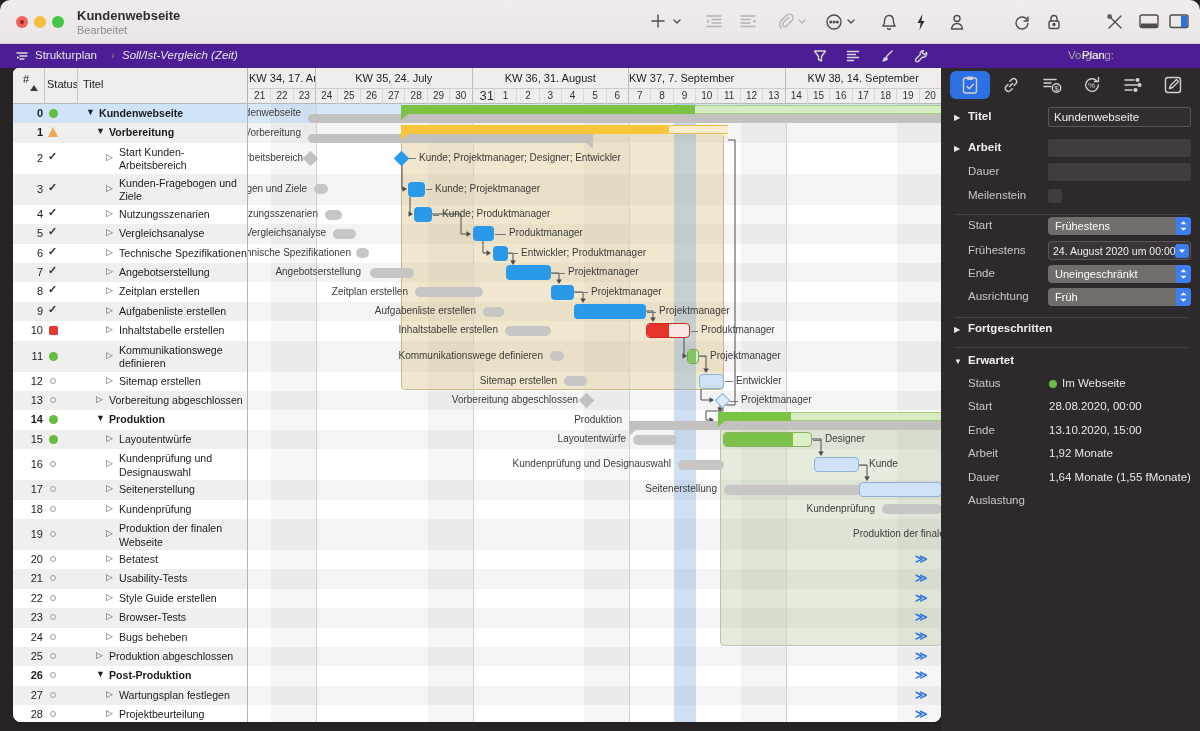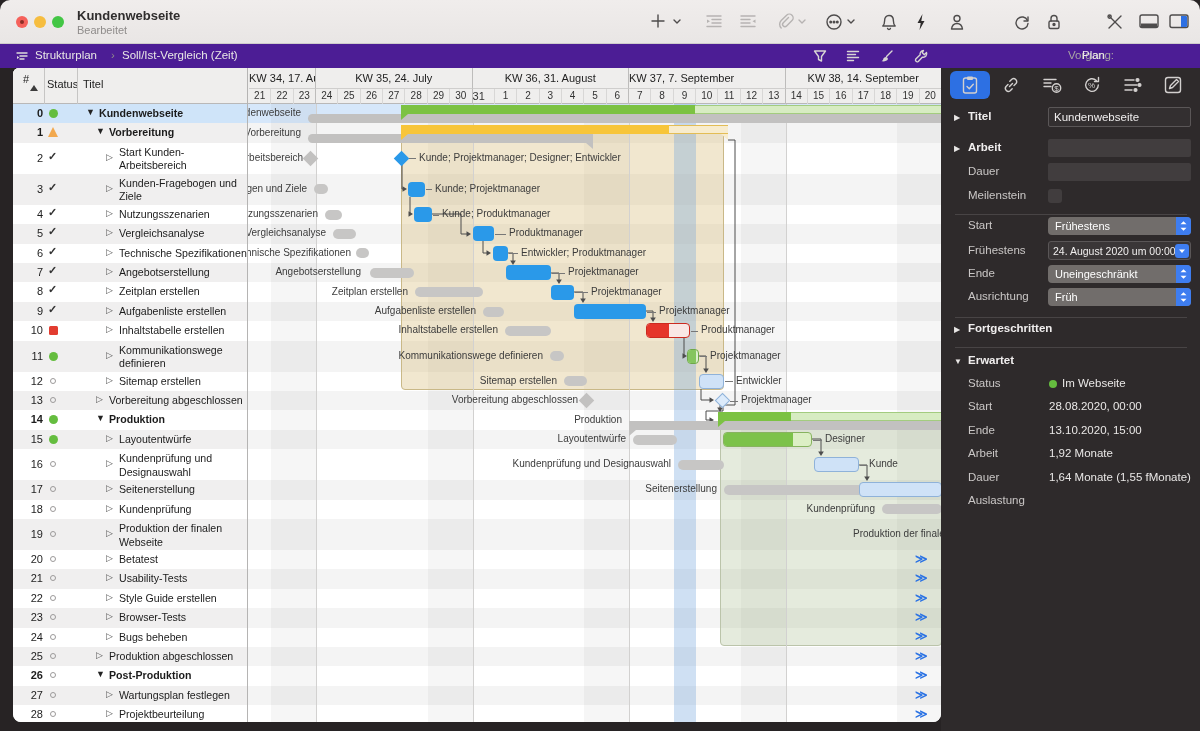--- a/index.html
+++ b/index.html
@@ -111,21 +111,21 @@
           </svg></span>
       </div>
   </div>
   <div class="toolbar">
     <span class="tbd-icon" style="left:14px;" id="crumb-icon"><svg width="16" height="16" viewBox="0 0 16 16" fill="none" stroke="#dddbda" stroke-width="1.4" stroke-linecap="round" stroke-linejoin="round">
           <path d="M3 5h10M6 8h7M6 11h4"></path>
           <path d="M3 8l2.4 1.5L3 11z" fill="#dddbda" stroke="none"></path>
         </svg></span>
     <span class="crumb" style="left:35px;">Strukturplan</span>
     <span class="crumb crumb-sep" style="left:111px;">›</span>
-    <span class="crumb" style="left:122px;">Soll/Ist-Vergleich (Zeit)</span>
+    <span class="crumb" style="left:122px;font-style:italic;">Soll/Ist-Vergleich (Zeit)</span>
     <span id="toolbar-right-icons"><span class="tbd-icon" style="left: 812px;"><svg width="16" height="16" viewBox="0 0 16 16" fill="none" stroke="#d8d5d4" stroke-width="1.4" stroke-linecap="round" stroke-linejoin="round">
             <path d="M2.5 3h11L9.5 8.5V13l-3-1.5V8.5z"></path>
           </svg></span><span class="tbd-icon" style="left: 845px;"><svg width="16" height="16" viewBox="0 0 16 16" fill="none" stroke="#d8d5d4" stroke-width="1.4" stroke-linecap="round" stroke-linejoin="round">
             <path d="M2.5 3.5h11M2.5 6.5h8M2.5 9.5h11M2.5 12.5h6"></path>
           </svg></span><span class="tbd-icon" style="left: 879px;"><svg width="16" height="16" viewBox="0 0 16 16" fill="none" stroke="#d8d5d4" stroke-width="1.4" stroke-linecap="round" stroke-linejoin="round">
             <path d="M13 3L7.5 8.5"></path>
             <path d="M7 9c-1.5 0-2.6.8-3 3l-1.4 1.3C5.8 13.6 8 13 8.8 11.6 9.4 10.5 8.3 9 7 9z" fill="#d8d5d4" stroke="none"></path>
           </svg></span><span class="tbd-icon" style="left: 913px;"><svg width="16" height="16" viewBox="0 0 16 16" fill="none" stroke="#d8d5d4" stroke-width="1.4" stroke-linecap="round" stroke-linejoin="round">
             <path d="M10.5 2.5a3.4 3.4 0 0 0-3.3 4.3L2.8 11a1.8 1.8 0 0 0 2.5 2.5l4.2-4.4a3.4 3.4 0 0 0 4-4.6L11.3 6.7l-2-2z"></path>
           </svg></span></span>
@@ -372,21 +372,21 @@
         <div style="left: 45.7097px; top: 21px; width: 22.3548px; height: 15px; border-right: 1px solid rgb(189, 188, 187); font-size: 10px; color: rgb(51, 51, 51); text-align: center; line-height: 14px; position: absolute;">23</div>
         <div style="left: 68.0645px; top: 0px; width: 156.484px; height: 21px; border-right: 1px solid rgb(189, 188, 187); border-bottom: 1px solid rgb(207, 206, 205); font-size: 11px; color: rgb(29, 29, 29); text-align: center; line-height: 21px; overflow: hidden; white-space: nowrap; position: absolute;">KW 35, 24. July</div>
         <div style="left: 68.0645px; top: 21px; width: 22.3548px; height: 15px; border-right: 1px solid rgb(216, 215, 214); font-size: 10px; color: rgb(51, 51, 51); text-align: center; line-height: 14px; position: absolute;">24</div>
         <div style="left: 90.4194px; top: 21px; width: 22.3548px; height: 15px; border-right: 1px solid rgb(216, 215, 214); font-size: 10px; color: rgb(51, 51, 51); text-align: center; line-height: 14px; position: absolute;">25</div>
         <div style="left: 112.774px; top: 21px; width: 22.3548px; height: 15px; border-right: 1px solid rgb(216, 215, 214); font-size: 10px; color: rgb(51, 51, 51); text-align: center; line-height: 14px; position: absolute;">26</div>
         <div style="left: 135.129px; top: 21px; width: 22.3548px; height: 15px; border-right: 1px solid rgb(216, 215, 214); font-size: 10px; color: rgb(51, 51, 51); text-align: center; line-height: 14px; position: absolute;">27</div>
         <div style="left: 157.484px; top: 21px; width: 22.3548px; height: 15px; border-right: 1px solid rgb(216, 215, 214); font-size: 10px; color: rgb(51, 51, 51); text-align: center; line-height: 14px; position: absolute;">28</div>
         <div style="left: 179.839px; top: 21px; width: 22.3548px; height: 15px; border-right: 1px solid rgb(216, 215, 214); font-size: 10px; color: rgb(51, 51, 51); text-align: center; line-height: 14px; position: absolute;">29</div>
         <div style="left: 202.194px; top: 21px; width: 22.3548px; height: 15px; border-right: 1px solid rgb(189, 188, 187); font-size: 10px; color: rgb(51, 51, 51); text-align: center; line-height: 14px; position: absolute;">30</div>
         <div style="left: 224.548px; top: 0px; width: 156.484px; height: 21px; border-right: 1px solid rgb(189, 188, 187); border-bottom: 1px solid rgb(207, 206, 205); font-size: 11px; color: rgb(29, 29, 29); text-align: center; line-height: 21px; overflow: hidden; white-space: nowrap; position: absolute;">KW 36, 31. August</div>
-        <div style="left: 224.548px; top: 21px; width: 22.3548px; height: 15px; border-right: 1px solid rgb(216, 215, 214); font-size: 11px; color: rgb(51, 51, 51); text-align: left; line-height: 14px; position: absolute;">31</div>
+        <div style="left: 224.548px; top: 21px; width: 22.3548px; height: 15px; border-right: 1px solid rgb(216, 215, 214); font-size: 13px; color: rgb(51, 51, 51); text-align: right; line-height: 14px; position: absolute;">31</div>
         <div style="left: 246.903px; top: 21px; width: 22.3548px; height: 15px; border-right: 1px solid rgb(216, 215, 214); font-size: 10px; color: rgb(51, 51, 51); text-align: center; line-height: 14px; position: absolute;">1</div>
         <div style="left: 269.258px; top: 21px; width: 22.3548px; height: 15px; border-right: 1px solid rgb(216, 215, 214); font-size: 10px; color: rgb(51, 51, 51); text-align: center; line-height: 14px; position: absolute;">2</div>
         <div style="left: 291.613px; top: 21px; width: 22.3548px; height: 15px; border-right: 1px solid rgb(216, 215, 214); font-size: 10px; color: rgb(51, 51, 51); text-align: center; line-height: 14px; position: absolute;">3</div>
         <div style="left: 313.968px; top: 21px; width: 22.3548px; height: 15px; border-right: 1px solid rgb(216, 215, 214); font-size: 10px; color: rgb(51, 51, 51); text-align: center; line-height: 14px; position: absolute;">4</div>
         <div style="left: 336.323px; top: 21px; width: 22.3548px; height: 15px; border-right: 1px solid rgb(216, 215, 214); font-size: 10px; color: rgb(51, 51, 51); text-align: center; line-height: 14px; position: absolute;">5</div>
         <div style="left: 358.677px; top: 21px; width: 22.3548px; height: 15px; border-right: 1px solid rgb(189, 188, 187); font-size: 10px; color: rgb(51, 51, 51); text-align: center; line-height: 14px; position: absolute;">6</div>
         <div style="left: 381.032px; top: 0px; width: 156.484px; height: 21px; border-right: 1px solid rgb(189, 188, 187); border-bottom: 1px solid rgb(207, 206, 205); font-size: 11px; color: rgb(29, 29, 29); text-align: left; line-height: 21px; overflow: hidden; white-space: nowrap; position: absolute;">KW 37, 7. September</div>
         <div style="left: 381.032px; top: 21px; width: 22.3548px; height: 15px; border-right: 1px solid rgb(216, 215, 214); font-size: 10px; color: rgb(51, 51, 51); text-align: center; line-height: 14px; position: absolute;">7</div>
         <div style="left: 403.387px; top: 21px; width: 22.3548px; height: 15px; border-right: 1px solid rgb(216, 215, 214); font-size: 10px; color: rgb(51, 51, 51); text-align: center; line-height: 14px; position: absolute;">8</div>
         <div style="left: 425.742px; top: 21px; width: 22.3548px; height: 15px; border-right: 1px solid rgb(216, 215, 214); font-size: 10px; color: rgb(51, 51, 51); text-align: center; line-height: 14px; position: absolute;">9</div>

